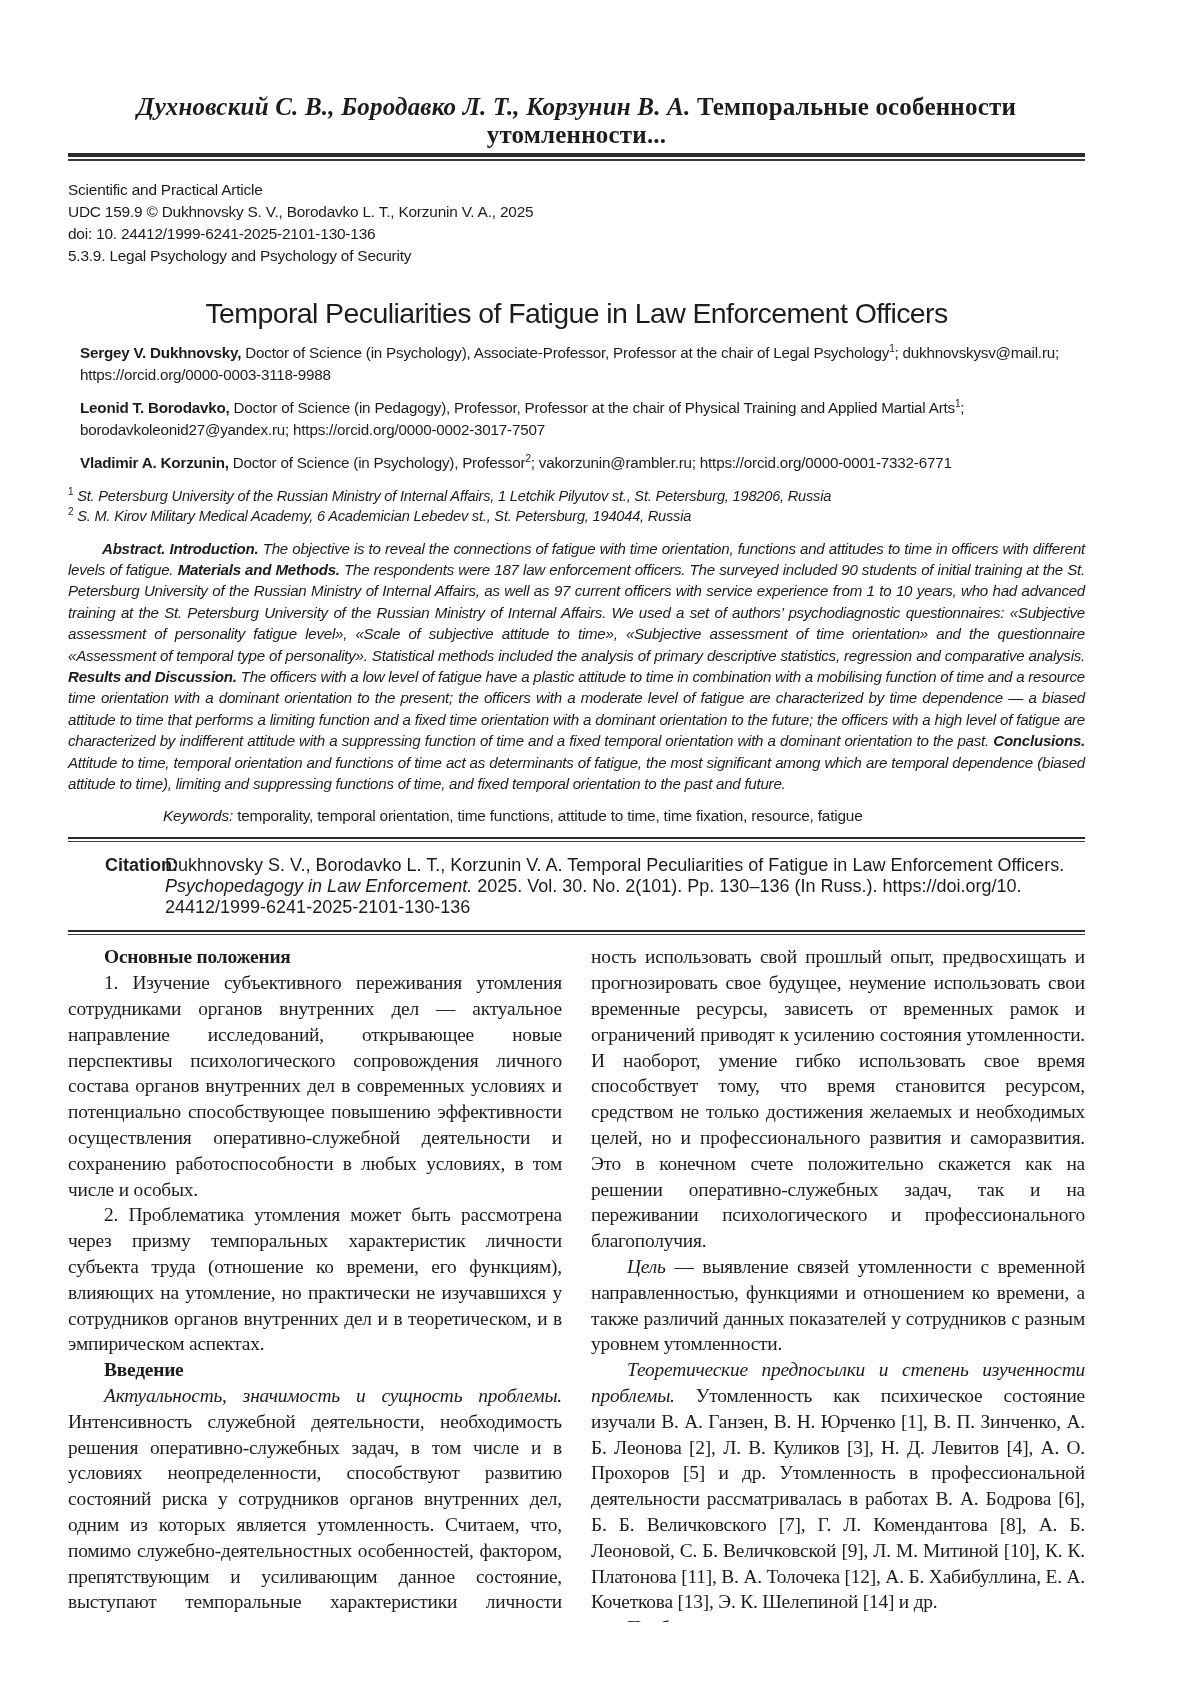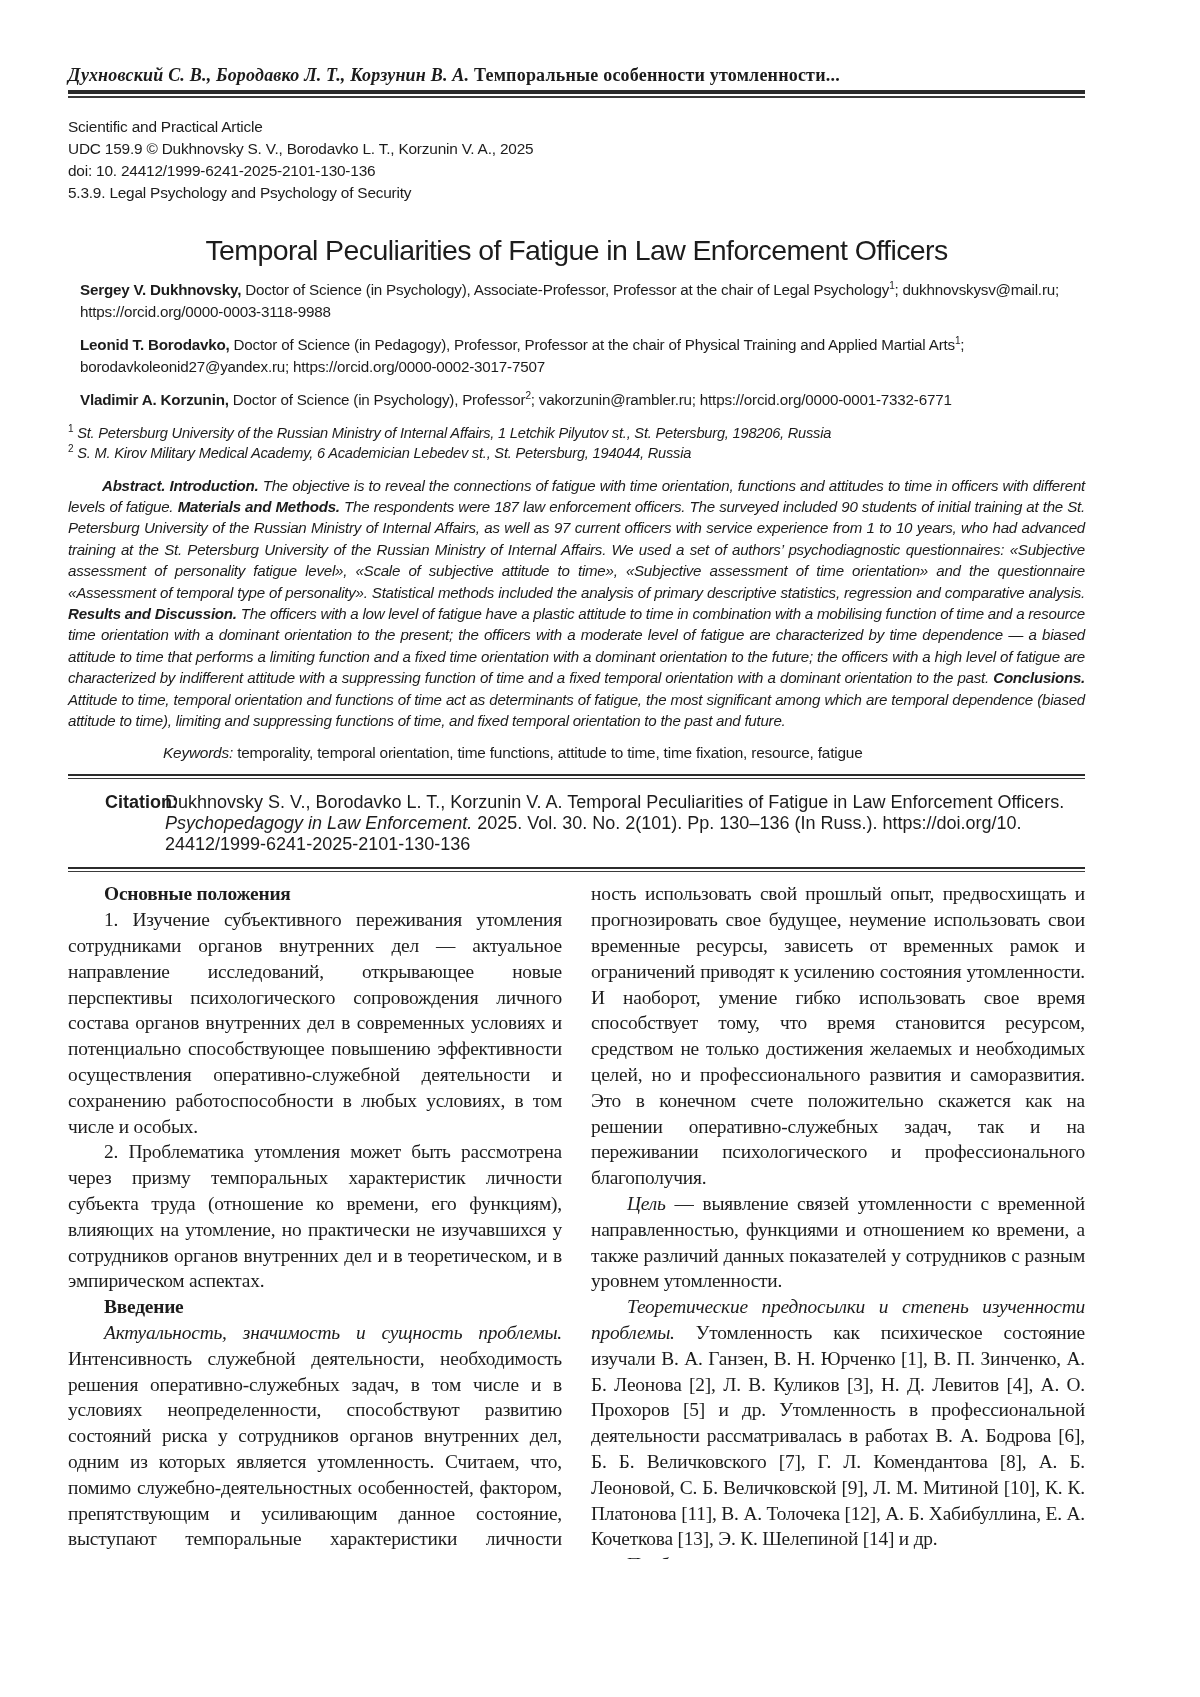--- a/index.html
+++ b/index.html
@@ -3,22 +3,22 @@
 <meta charset="utf-8">
 <style>
   html,body{margin:0;padding:0;background:#ffffff;}
   body{width:1200px;height:1697px;overflow:hidden;position:relative;
        font-family:"Liberation Sans",sans-serif;color:#1c1c1c;
        -webkit-font-smoothing:antialiased;}
   .page{position:absolute;top:0;left:0;width:1200px;height:1697px;}
   .content{margin-left:68px;width:1017px;}
 
   
-  .running-head{padding-top:65px;text-align:left;
-    font-family:"Liberation Serif",serif;font-size:18px;font-weight:bold;
+  .running-head{padding-top:93px;text-align:center;
+    font-family:"Liberation Serif",serif;font-size:25px;font-weight:bold;
     letter-spacing:.2px;}
   .rh-names{font-style:italic;}
   .rule-double{margin-top:4px;}
   .rule-double .r1{height:4px;background:#2b2b2b;}
   .rule-double .r2{height:2px;background:#3a3a3a;margin-top:2px;}
 
   
   .front-matter{margin-top:18px;font-size:15.4px;line-height:22px;letter-spacing:-0.2px;}
 
   

